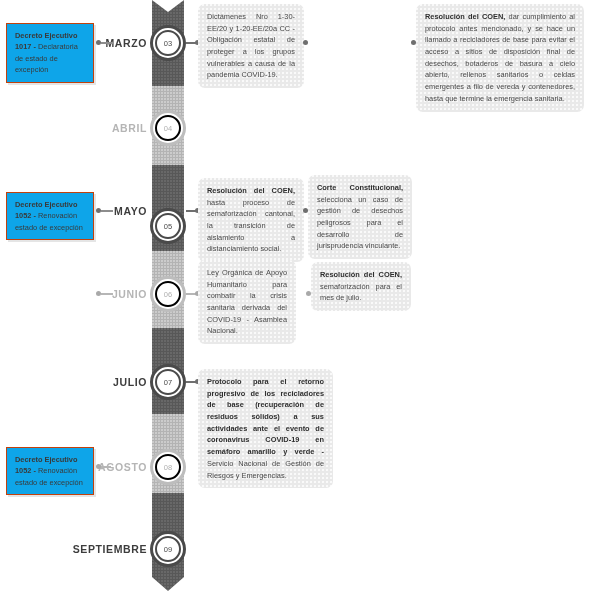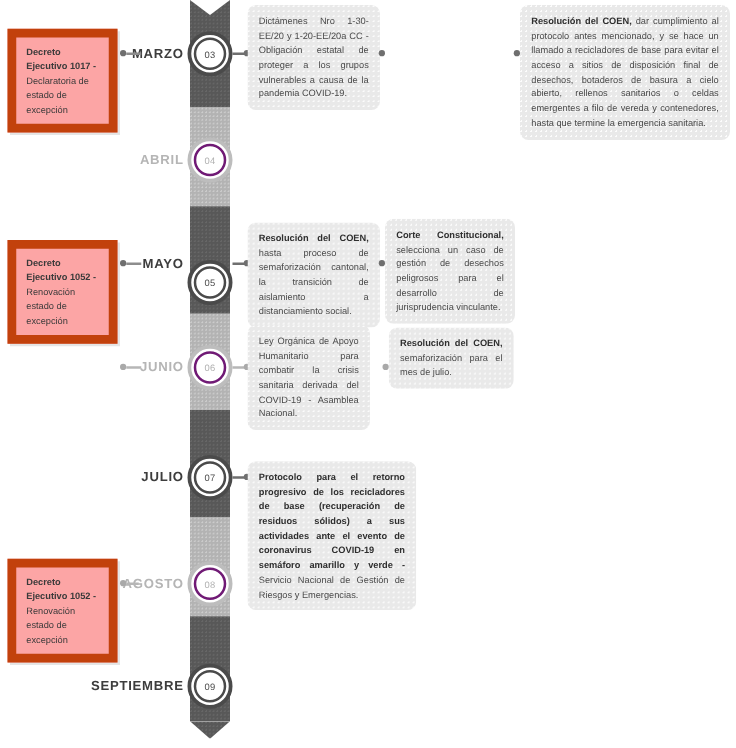--- a/index.html
+++ b/index.html
@@ -64,40 +64,40 @@
     width:26px;height:26px;border-radius:50%;
     box-sizing:border-box;
     background:#ffffff;
     display:flex;align-items:center;justify-content:center;
     font-size:7.5px;
     letter-spacing:.2px;
   }
   .node.dark .ring-outer{background:#ffffff;border:3.5px solid #4a4a4a;}
   .node.dark .ring-inner{border:2px solid #4a4a4a;color:#4a4a4a;}
   .node.light .ring-outer{background:#ffffff;border:3.5px solid #bdbdbd;}
-  .node.light .ring-inner{border:2px solid #701a75;color:#b0b0b0;}
+  .node.light .ring-inner{border:2px solid #000000;color:#b0b0b0;}
 
   
   .month-label{
     position:absolute;
     text-align:right;
     font-size:10.5px;
     font-weight:bold;
     letter-spacing:.6px;
     white-space:nowrap;
   }
   .month-label.dark{color:#3d3d3d;}
   .month-label.light{color:#b5b5b5;}
 
   
   .left-box{
     position:absolute;
     box-sizing:border-box;
-    background:#fca5a5;
-    border:7px solid #c2410c;
+    background:#0ea5e9;
+    border:1px solid #c2410c;
     box-shadow:2px 2px 0 rgba(0,0,0,.10);
     padding:6px 8px 6px 8px;
     font-size:7.4px;
     line-height:1.55;
     color:#3a3a3a;
   }
   .left-box b{font-weight:bold;}
 
   
   .conn-left{

